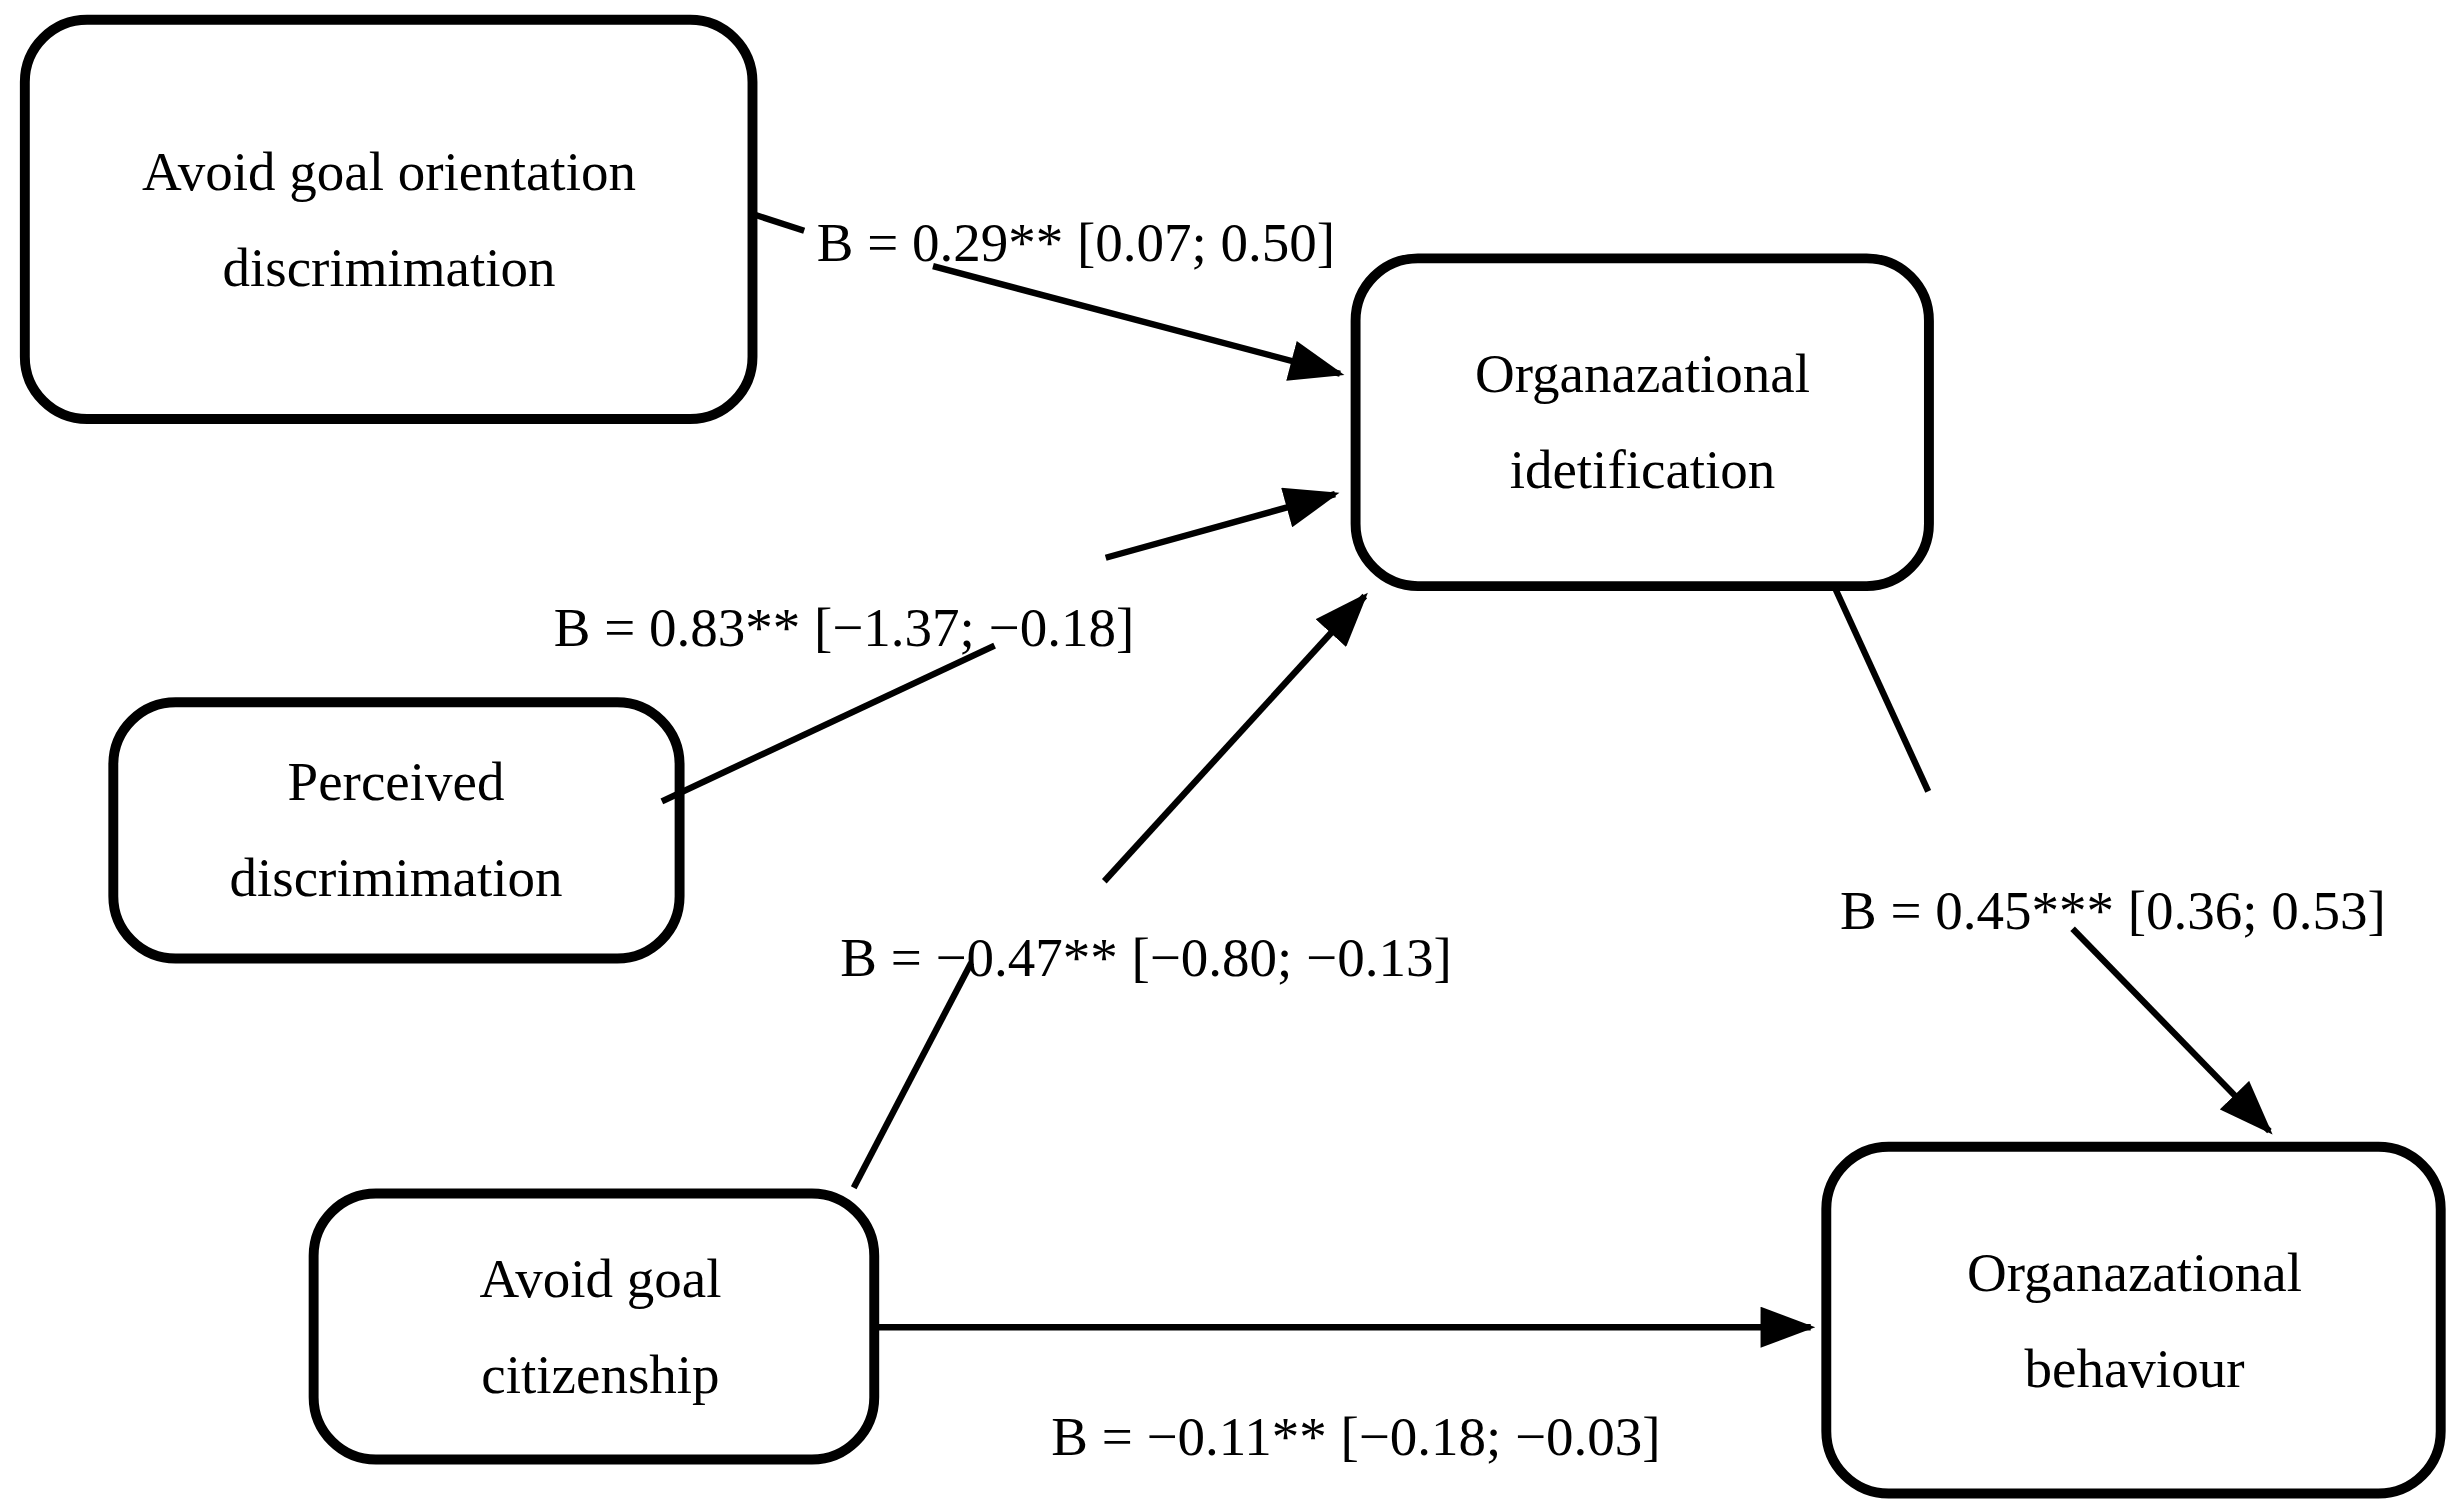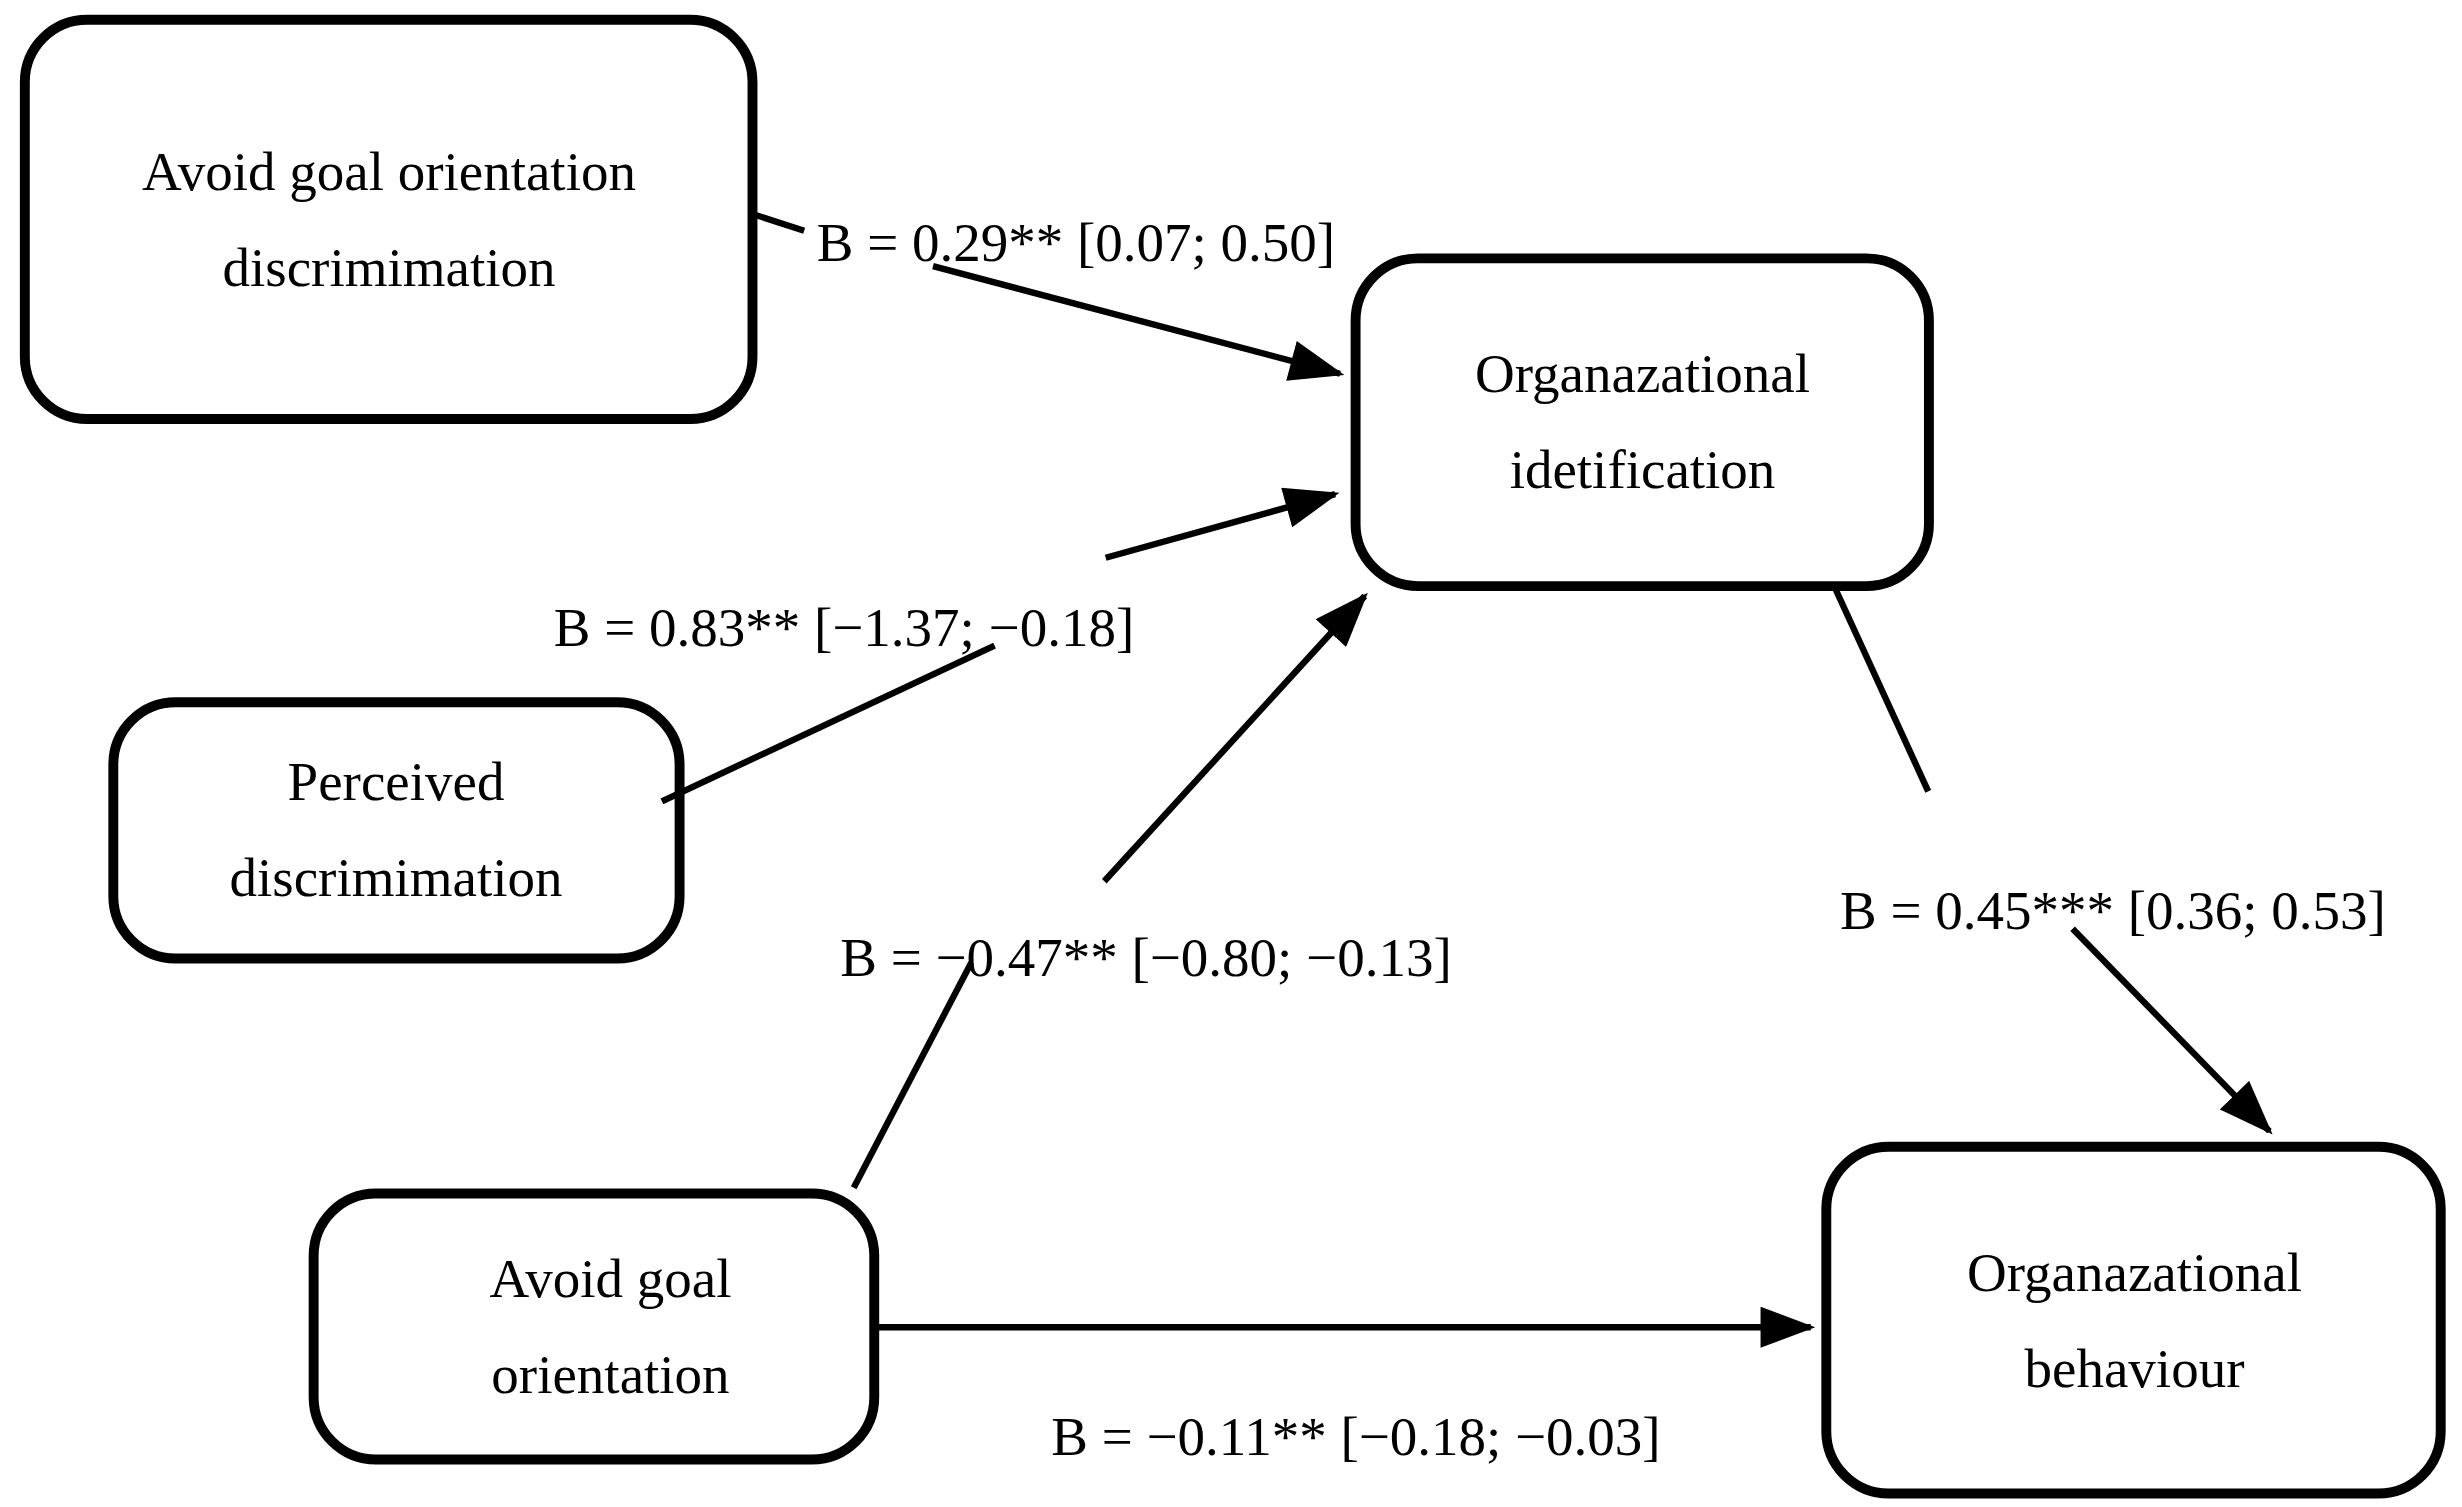--- a/index.html
+++ b/index.html
@@ -50,21 +50,21 @@
     transform: translate(-50%, -50%);
     font-size: 55px;
     line-height: 64px;
     white-space: nowrap;
     margin-top: 36px;
   }
   
   .node-interaction   { left: 25px;   top: 20px;   width: 728px; height: 399px; }
   .node-identification{ left: 1356px; top: 258px;  width: 573px;  height: 328px; }
   .node-perceived     { left: 113px;  top: 702px;  width: 566px;  height: 256px; }
-  .node-avoid         { left: 330px;  top: 1194px; width: 561px;  height: 266px; }
+  .node-avoid         { left: 320px;  top: 1194px; width: 561px;  height: 266px; }
   .node-ocb           { left: 1827px; top: 1147px; width: 615px;  height: 347px; }
   
   .edge-label-interaction { left: 1076px; top: 207px;  }
   .edge-label-perceived   { left: 844px; top: 592px;  }
   .edge-label-avoid-oi    { left: 1146px; top: 922px; }
   .edge-label-oi-ocb      { left: 2113px; top: 875px; }
   .edge-label-avoid-ocb   { left: 1356px; top: 1401px; text-align: center; }
 </style>
 </head>
 <body>
@@ -109,21 +109,21 @@
     <div class="line">idetification</div>
   </div>
 
   <div class="node node-perceived">
     <div class="line">Perceived</div>
     <div class="line">discrimimation</div>
   </div>
 
   <div class="node node-avoid">
     <div class="line">Avoid goal</div>
-    <div class="line">orientation</div>
+    <div class="line">citizenship</div>
   </div>
 
   <div class="node node-ocb">
     <div class="line">Organazational</div>
     <div class="line">behaviour</div>
   </div>
 
   <div class="edge-label edge-label-interaction">B = 0.29** [0.07; 0.50]</div>
   <div class="edge-label edge-label-perceived">B = 0.83** [−1.37; −0.18]</div>
   <div class="edge-label edge-label-avoid-oi">B = −0.47** [−0.80; −0.13]</div>

